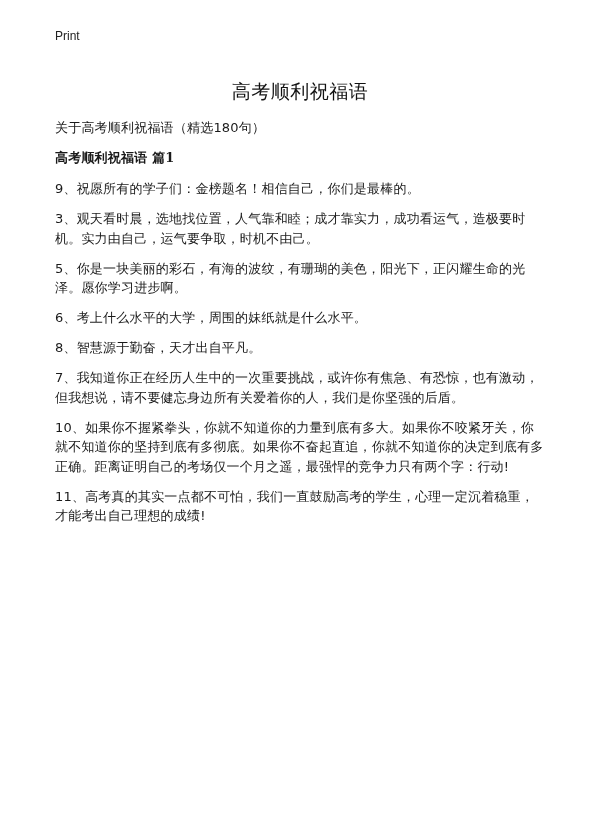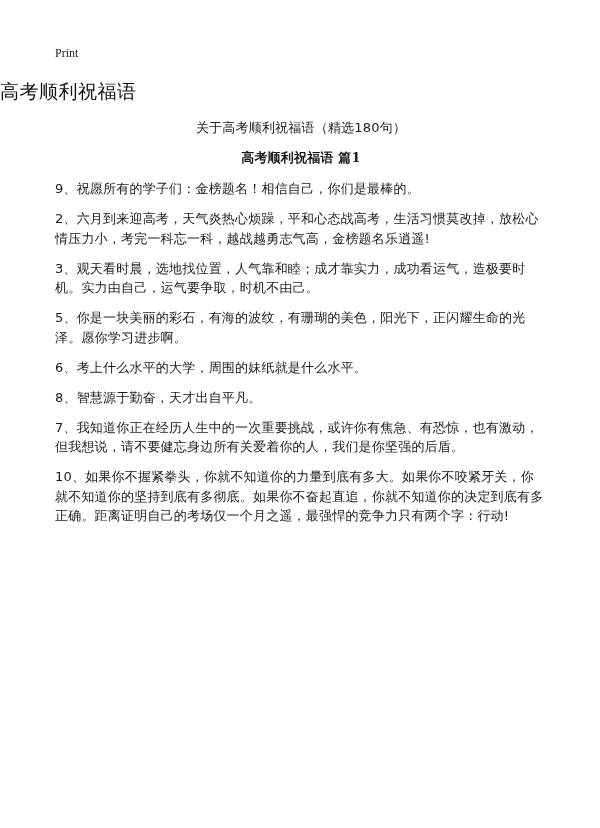--- a/index.html
+++ b/index.html
@@ -11,31 +11,31 @@
       width: 600px;
       height: 828px;
       position: relative;
       overflow: hidden;
       color: #1a1a1a;
       font-family: "DejaVu Sans", "Liberation Sans", sans-serif;
     }
     .print-label {
       position: absolute;
       left: 55px;
-      top: 46px;
-      font-family: Liberation Serif, serif;
+      top: 29px;
+      font-family: Liberation Sans, sans-serif;
       font-size: 12px;
       color: #222;
     }
     .doc-title {
       position: absolute;
       left: 0;
       top: 79px;
       width: 600px;
-      text-align: left;
+      text-align: center;
       font-size: 19px;
       letter-spacing: 0.5px;
       color: #111;
       margin: 0;
       font-weight: normal;
     }
     .content {
       position: absolute;
       left: 55px;
       top: 118px;
@@ -43,44 +43,42 @@
       font-size: 13px;
       line-height: 19.5px;
       letter-spacing: 0.2px;
     }
     .content p {
       margin: 0 0 10.5px 0;
       word-break: break-all;
     }
     .subtitle {
       margin-bottom: 10px !important;
-      text-align: center;
     }
     .section-heading {
       font-weight: bold;
       margin: 4px 0 12px 0 !important;
       font-family: "DejaVu Serif", "Liberation Serif", serif;
       font-size: 13px;
-      text-align: center;
     }
     .intro {
       margin-bottom: 11px !important;
     }
   </style>
 </head>
 <body>
 
 <div class="print-label">Print</div>
 
 <h1 class="doc-title">高考顺利祝福语</h1>
 
 <div class="content">
   <p class="subtitle">关于高考顺利祝福语（精选180句）</p>
   <p class="section-heading">高考顺利祝福语 篇1</p>
   <p>9、祝愿所有的学子们：金榜题名！相信自己，你们是最棒的。</p>
-  <p>2、六月到来迎高考，天气炎热心烦躁，平和心态战高考，生活习惯莫改掉，放松心情压力小，考完一科忘一科，越战越勇志气高，金榜题名乐逍遥!</p>
   <p>3、观天看时晨，选地找位置，人气靠和睦；成才靠实力，成功看运气，造极要时机。实力由自己，运气要争取，时机不由己。</p>
   <p>5、你是一块美丽的彩石，有海的波纹，有珊瑚的美色，阳光下，正闪耀生命的光泽。愿你学习进步啊。</p>
   <p>6、考上什么水平的大学，周围的妹纸就是什么水平。</p>
   <p>8、智慧源于勤奋，天才出自平凡。</p>
   <p>7、我知道你正在经历人生中的一次重要挑战，或许你有焦急、有恐惊，也有激动，但我想说，请不要健忘身边所有关爱着你的人，我们是你坚强的后盾。</p>
   <p>10、如果你不握紧拳头，你就不知道你的力量到底有多大。如果你不咬紧牙关，你就不知道你的坚持到底有多彻底。如果你不奋起直追，你就不知道你的决定到底有多正确。距离证明自己的考场仅一个月之遥，最强悍的竞争力只有两个字：行动!</p>
+  <p>11、高考真的其实一点都不可怕，我们一直鼓励高考的学生，心理一定沉着稳重，才能考出自己理想的成绩!</p>
 </div>
 
 </body></html>

